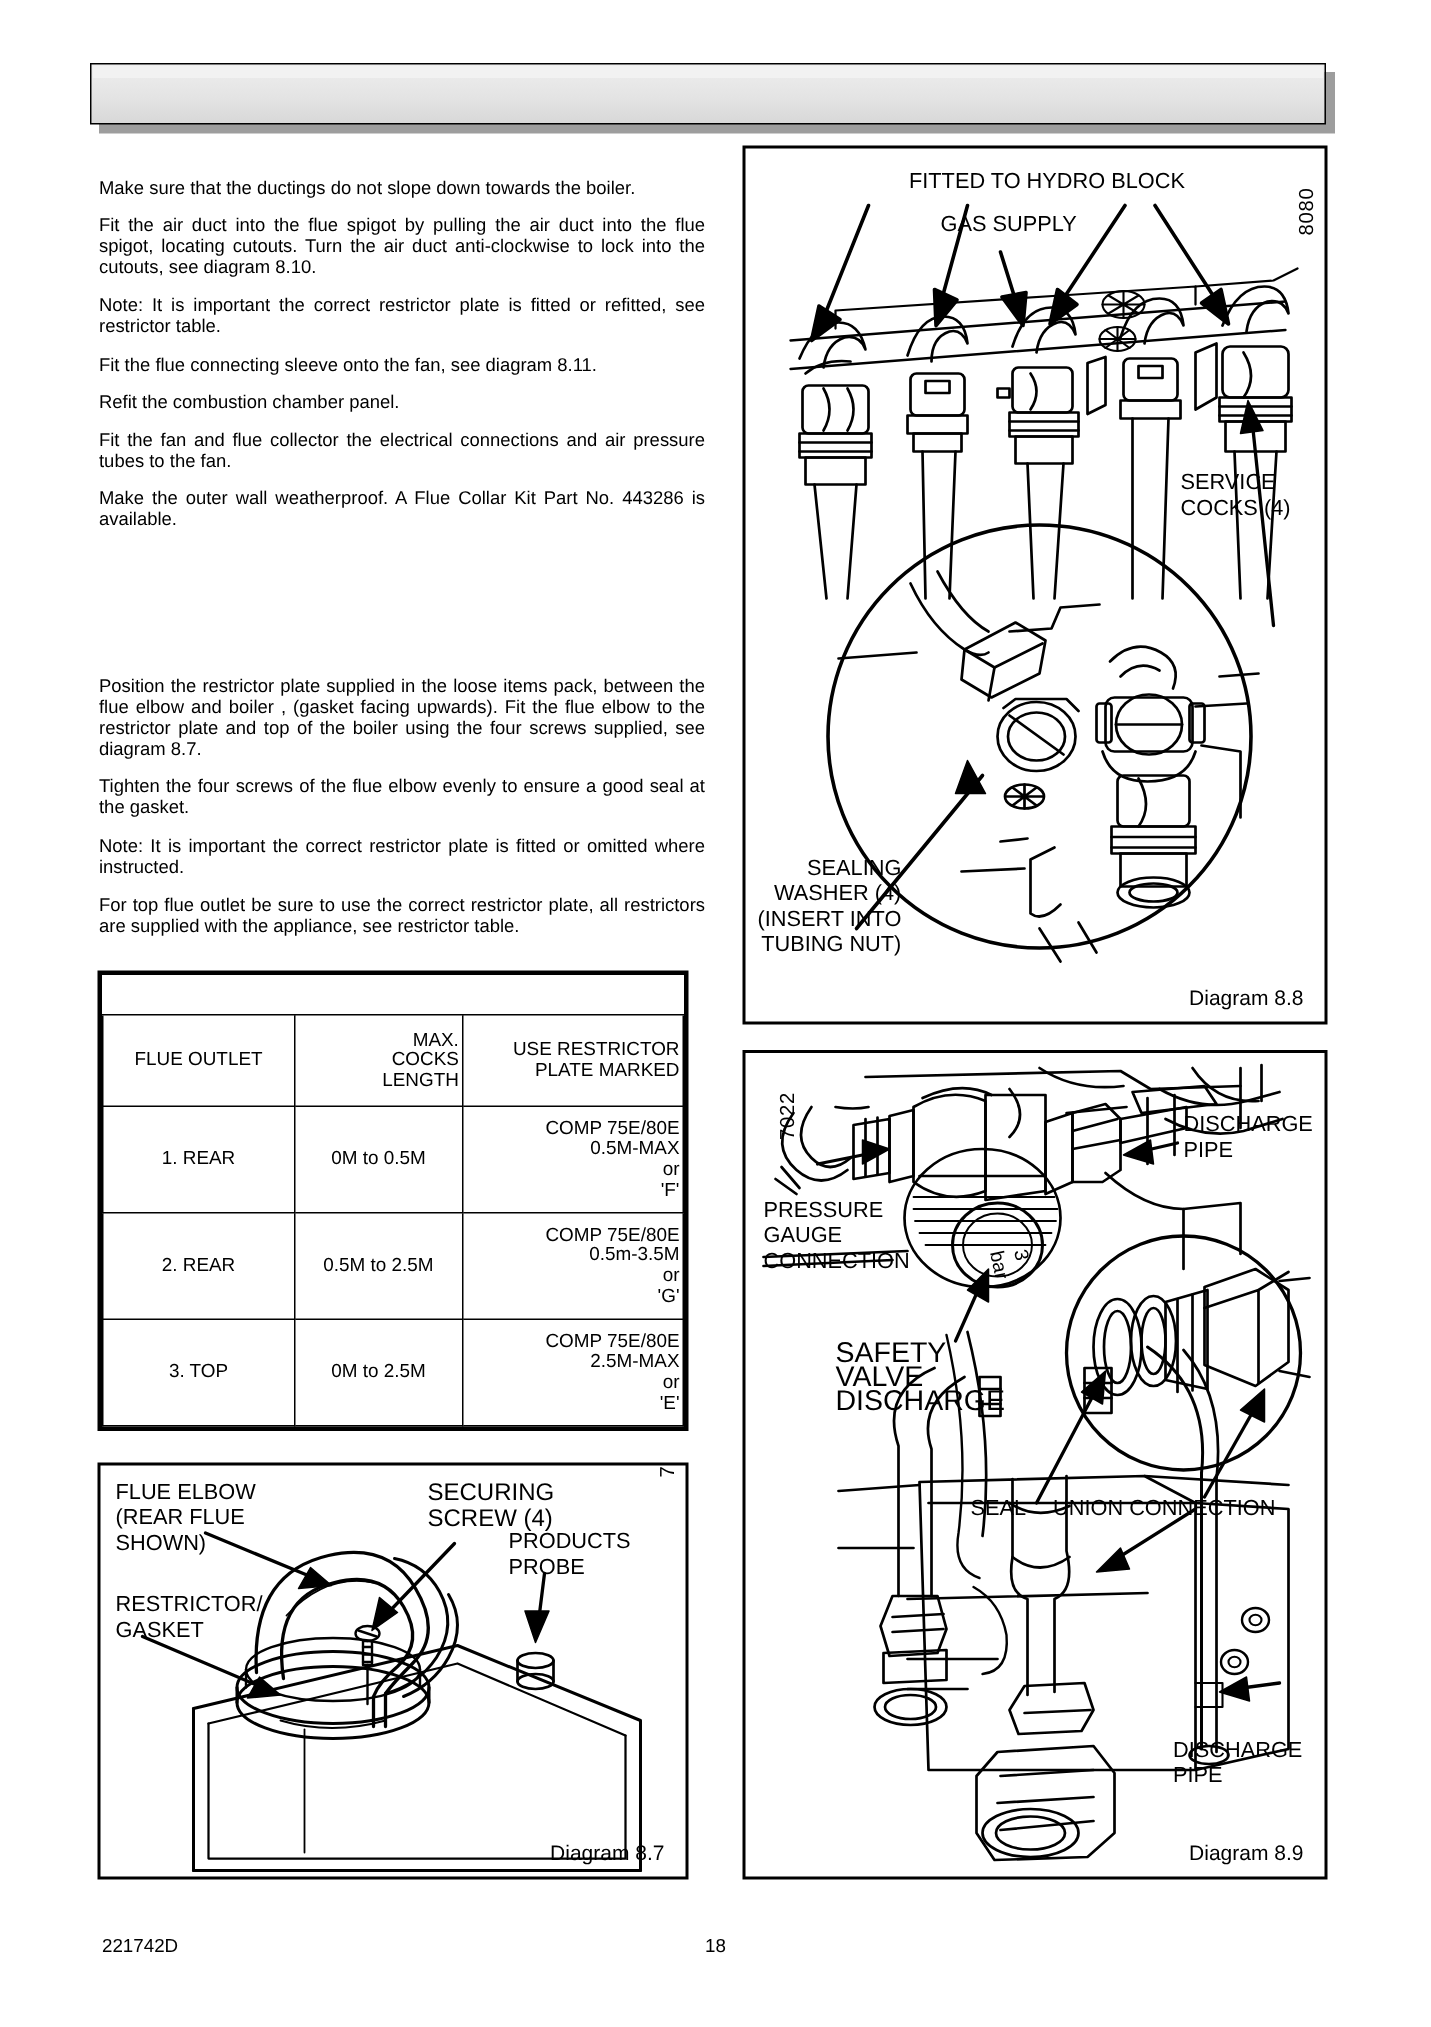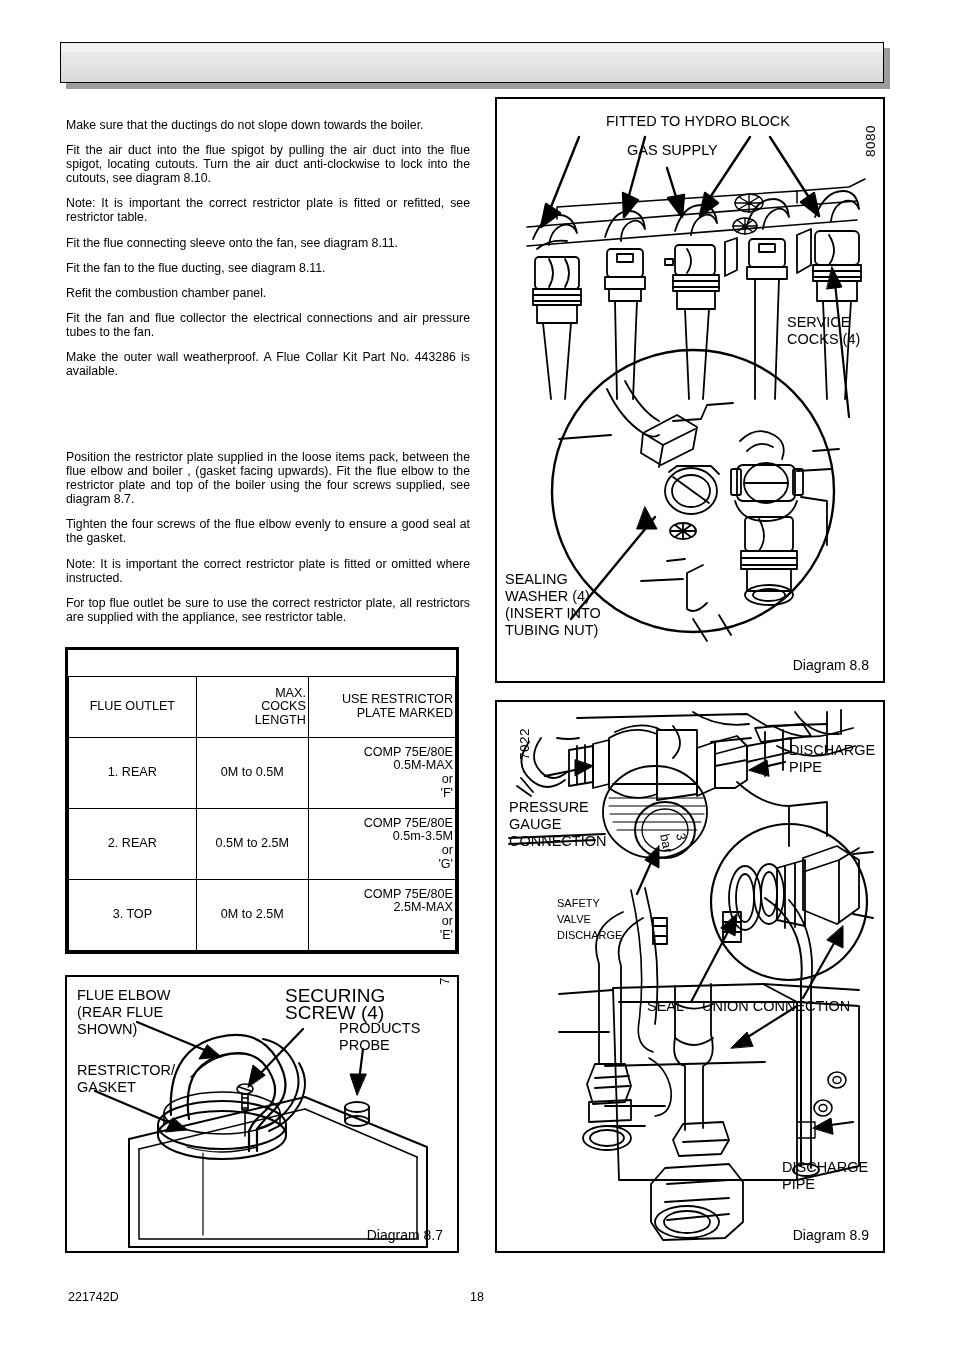--- a/index.html
+++ b/index.html
@@ -62,21 +62,20 @@
     <div class="bevel"></div>
     <span></span>
   </div>
 </div>
 
 <div id="left-col">
   <p class="para">Make sure that the ductings do not slope down towards the boiler.</p>
   <p class="para">Fit the air duct into the flue spigot by pulling the air duct into the flue spigot, locating cutouts.  Turn the air duct anti-clockwise to lock into the cutouts, see diagram 8.10.</p>
   <p class="para">Note: It is important the correct restrictor plate is fitted or refitted, see restrictor table.</p>
   <p class="para">Fit the flue connecting sleeve onto the fan, see diagram 8.11.</p>
-  <p class="para">Fit the fan to the flue ducting, see diagram 8.11.</p>
   <p class="para">Refit the combustion chamber panel.</p>
   <p class="para">Fit the fan and flue collector the electrical connections and air pressure tubes to the fan.</p>
   <p class="para last">Make the outer wall weatherproof.  A Flue Collar Kit  Part No. 443286 is available.</p>
 </div>
 
 <div id="left-col-2">
   <p class="para">Position the restrictor plate supplied in the loose items pack, between the flue elbow and boiler , (gasket facing upwards).  Fit the flue elbow to the restrictor plate and top of the boiler using the four screws supplied, see diagram 8.7.</p>
   <p class="para">Tighten the four screws of the flue elbow evenly to ensure a good seal at the gasket.</p>
   <p class="para">Note: It is important the correct restrictor plate is fitted or omitted where instructed.</p>
   <p class="para last">For top flue outlet be sure to use the correct restrictor plate, all restrictors are supplied with the appliance, see restrictor table.</p>
@@ -261,21 +260,21 @@
   </div>
 
   <div class="dlabel" style="left:76px;top:14px;font-size:14.5px;margin-left:33px;">FITTED TO HYDRO BLOCK</div>
   <div class="dlabel" style="left:130px;top:43px;font-size:14.5px;">GAS SUPPLY</div>
 
   <div class="dlabel" style="left:290px;top:215px;font-size:14.5px;line-height:17px;">
     <div>SERVICE</div>
     <div>COCKS (4)</div>
   </div>
 
-  <div class="dlabel" style="left:8px;top:472px;font-size:14.5px;line-height:17px;">
+  <div class="dlabel" style="left:8px;top:472px;font-size:14.5px;line-height:17px;text-align:right;">
     <div>SEALING</div>
     <div>WASHER (4)</div>
     <div>(INSERT INTO</div>
     <div>TUBING NUT)</div>
   </div>
 
   <div class="refnum" style="left:366px;top:58px;">8080</div>
   <div class="dcaption" style="right:14px;bottom:8px;">Diagram 8.8</div>
 </div>
 
@@ -421,21 +420,21 @@
     <div>DISCHARGE</div>
     <div>PIPE</div>
   </div>
 
   <div class="dlabel" style="left:12px;top:77px;font-size:14.5px;line-height:17px;margin-top:20px;">
     <div>PRESSURE</div>
     <div>GAUGE</div>
     <div>CONNECTION</div>
   </div>
 
-  <div class="dlabel" style="left:60px;top:193px;font-size:11px;line-height:16px;">
+  <div class="dlabel" style="left:60px;top:193px;font-size:19px;line-height:16px;">
     <div>SAFETY</div>
     <div>VALVE</div>
     <div>DISCHARGE</div>
   </div>
 
   <div class="dlabel" style="left:150px;top:296px;font-size:14.5px;">SEAL</div>
 
   <div class="dlabel" style="left:205px;top:296px;font-size:14.5px;">UNION CONNECTION</div>
 
   <div class="dlabel" style="left:285px;top:457px;font-size:14.5px;line-height:17px;">
@@ -509,21 +508,21 @@
     <div>FLUE ELBOW</div>
     <div>(REAR FLUE</div>
     <div>SHOWN)</div>
   </div>
 
   <div class="dlabel" style="left:10px;top:85px;font-size:14.5px;line-height:17px;">
     <div>RESTRICTOR/</div>
     <div>GASKET</div>
   </div>
 
-  <div class="dlabel" style="left:218px;top:10px;font-size:19px;line-height:17px;">
+  <div class="dlabel" style="left:218px;top:10px;font-size:16px;line-height:17px;">
     <div>SECURING</div>
     <div>SCREW (4)</div>
   </div>
 
   <div class="dlabel" style="left:272px;top:43px;font-size:14.5px;line-height:17px;">
     <div>PRODUCTS</div>
     <div>PROBE</div>
   </div>
 
   <div class="refnum" style="left:370px;top:8px;">7405</div>

